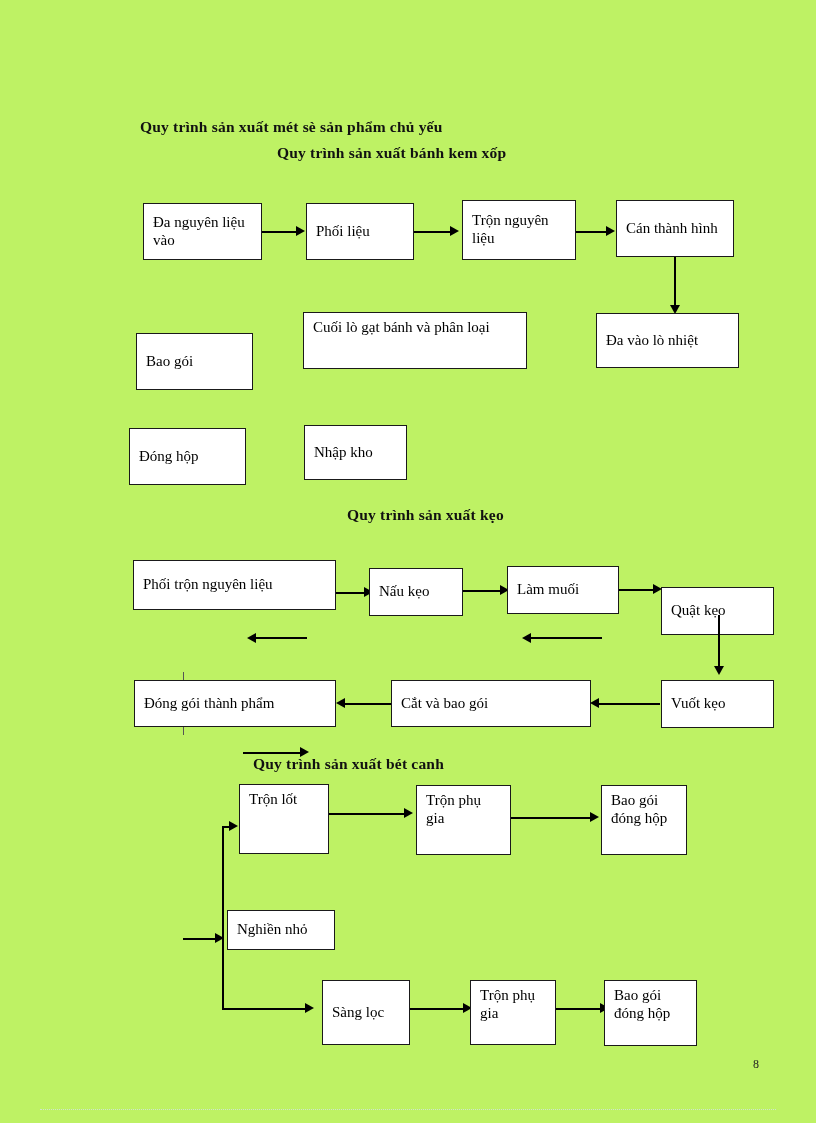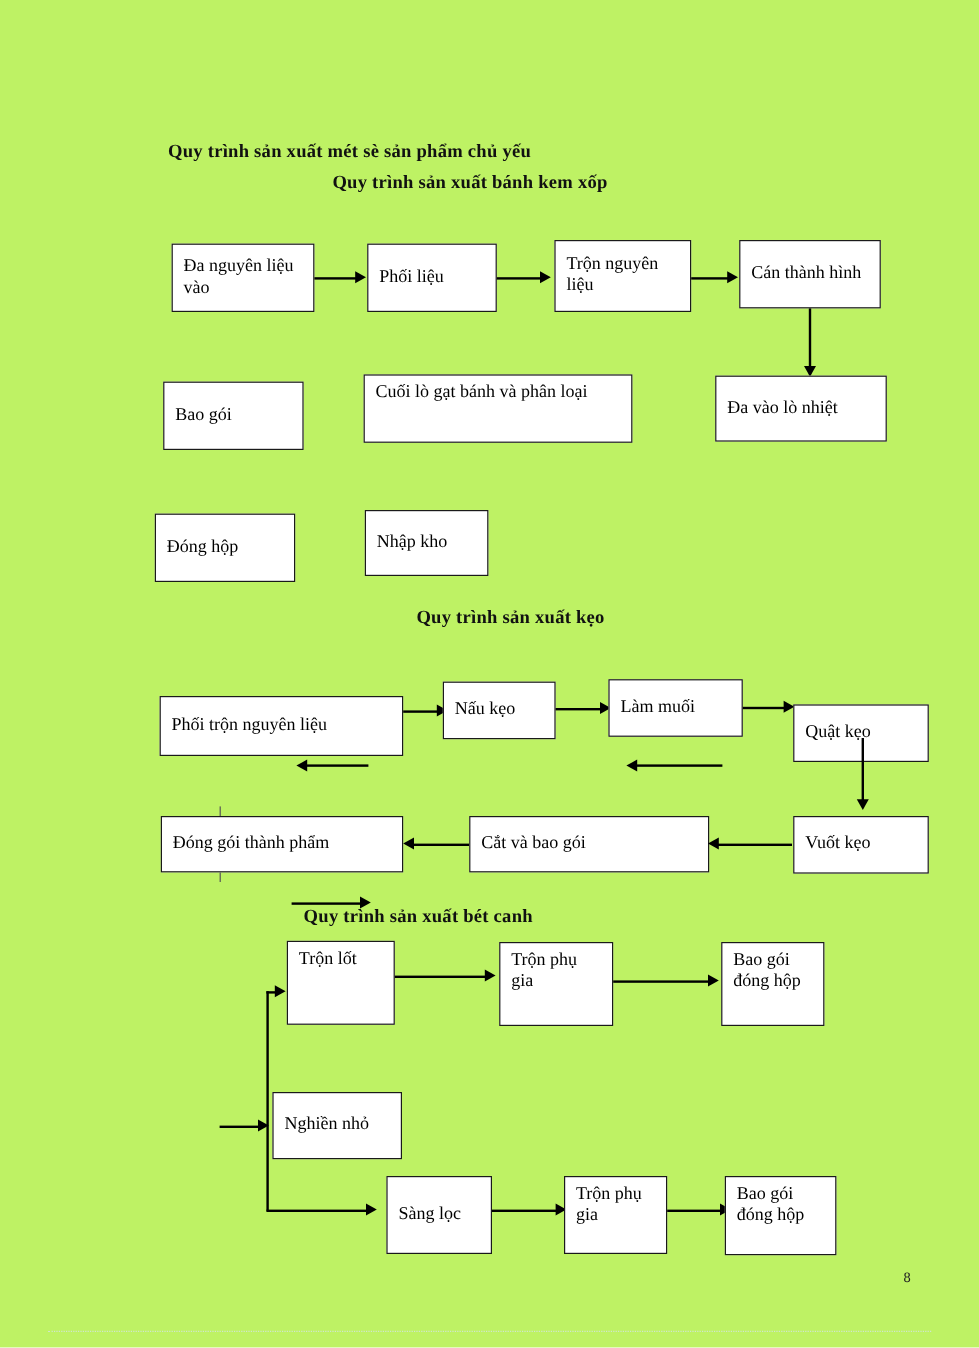--- a/index.html
+++ b/index.html
@@ -107,33 +107,33 @@
 
   <div class="box vcenter" style="left:462px; top:200px; width:114px; height:60px;">Trộn nguyên liệu</div>
   <div class="line hline" style="left:576px; top:231px; width:32px;"></div>
   <div class="arrow arrow-right" style="left:606px; top:226px;"></div>
 
   <div class="box vcenter" style="left:616px; top:200px; width:118px; height:57px;">Cán thành hình</div>
 
   <div class="line vline" style="left:674px; top:257px; height:53px;"></div>
   <div class="arrow arrow-down" style="left:670px; top:305px;"></div>
 
-  <div class="box vcenter" style="left:136px; top:318px; width:117px; height:57px;">Bao gói</div>
+  <div class="box vcenter" style="left:136px; top:333px; width:117px; height:57px;">Bao gói</div>
 
   <div class="box" style="left:303px; top:312px; width:224px; height:57px;">Cuối lò gạt bánh và phân loại</div>
 
   <div class="box vcenter" style="left:596px; top:313px; width:143px; height:55px;">Đa   vào lò nhiệt</div>
 
   <div class="box vcenter" style="left:129px; top:428px; width:117px; height:57px;">Đóng hộp</div>
 
   <div class="box vcenter" style="left:304px; top:425px; width:103px; height:55px;">Nhập kho</div>
 
   <div class="heading" style="left:347px; top:506px;">Quy trình sản xuất kẹo</div>
 
-  <div class="box vcenter" style="left:133px; top:580px; width:203px; height:50px;">Phối trộn nguyên liệu</div>
+  <div class="box vcenter" style="left:133px; top:560px; width:203px; height:50px;">Phối trộn nguyên liệu</div>
   <div class="line hline" style="left:336px; top:592px; width:32px;"></div>
   <div class="arrow arrow-right" style="left:364px; top:587px;"></div>
 
   <div class="box vcenter" style="left:369px; top:568px; width:94px; height:48px;">Nấu kẹo</div>
   <div class="line hline" style="left:463px; top:590px; width:40px;"></div>
   <div class="arrow arrow-right" style="left:500px; top:585px;"></div>
 
   <div class="box vcenter" style="left:507px; top:566px; width:112px; height:48px;">Làm muối</div>
   <div class="line hline" style="left:619px; top:589px; width:37px;"></div>
   <div class="arrow arrow-right" style="left:653px; top:584px;"></div>
@@ -182,21 +182,21 @@
 
   <div class="line hline" style="left:222px; top:826px; width:12px;"></div>
   <div class="arrow arrow-right" style="left:229px; top:821px;"></div>
 
   <div class="line hline" style="left:222px; top:1008px; width:86px;"></div>
   <div class="arrow arrow-right" style="left:305px; top:1003px;"></div>
 
   <div class="line hline" style="left:183px; top:938px; width:36px;"></div>
   <div class="arrow arrow-right" style="left:215px; top:933px;"></div>
 
-  <div class="box vcenter" style="left:227px; top:910px; width:108px; height:56px;">Nghiền nhỏ</div>
+  <div class="box vcenter" style="left:227px; top:910px; width:108px; height:40px;">Nghiền nhỏ</div>
 
   <div class="box vcenter" style="left:322px; top:980px; width:88px; height:65px;">Sàng lọc</div>
   <div class="line hline" style="left:410px; top:1008px; width:56px;"></div>
   <div class="arrow arrow-right" style="left:463px; top:1003px;"></div>
 
   <div class="box" style="left:470px; top:980px; width:86px; height:65px;">Trộn phụ gia</div>
   <div class="line hline" style="left:556px; top:1008px; width:48px;"></div>
   <div class="arrow arrow-right" style="left:600px; top:1003px;"></div>
 
   <div class="box" style="left:604px; top:980px; width:93px; height:66px;">Bao gói đóng hộp</div>

